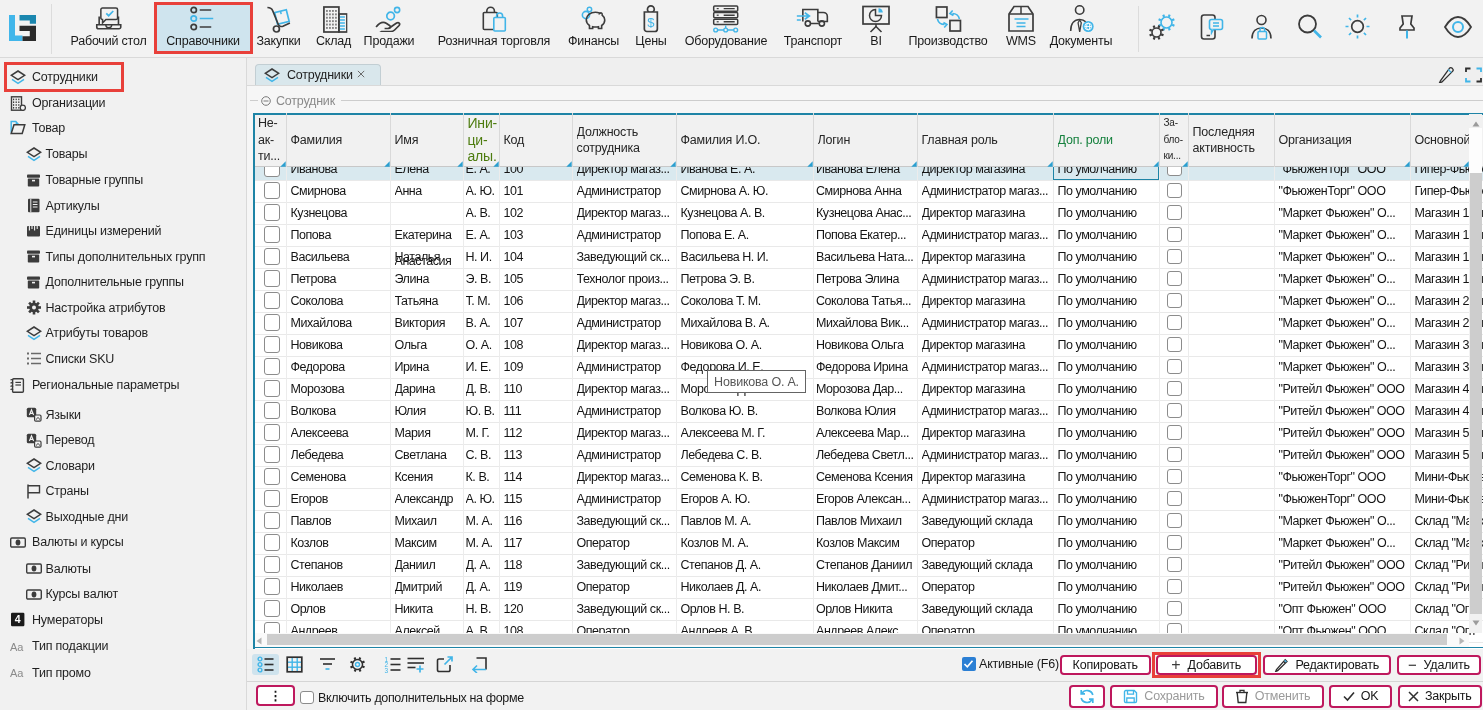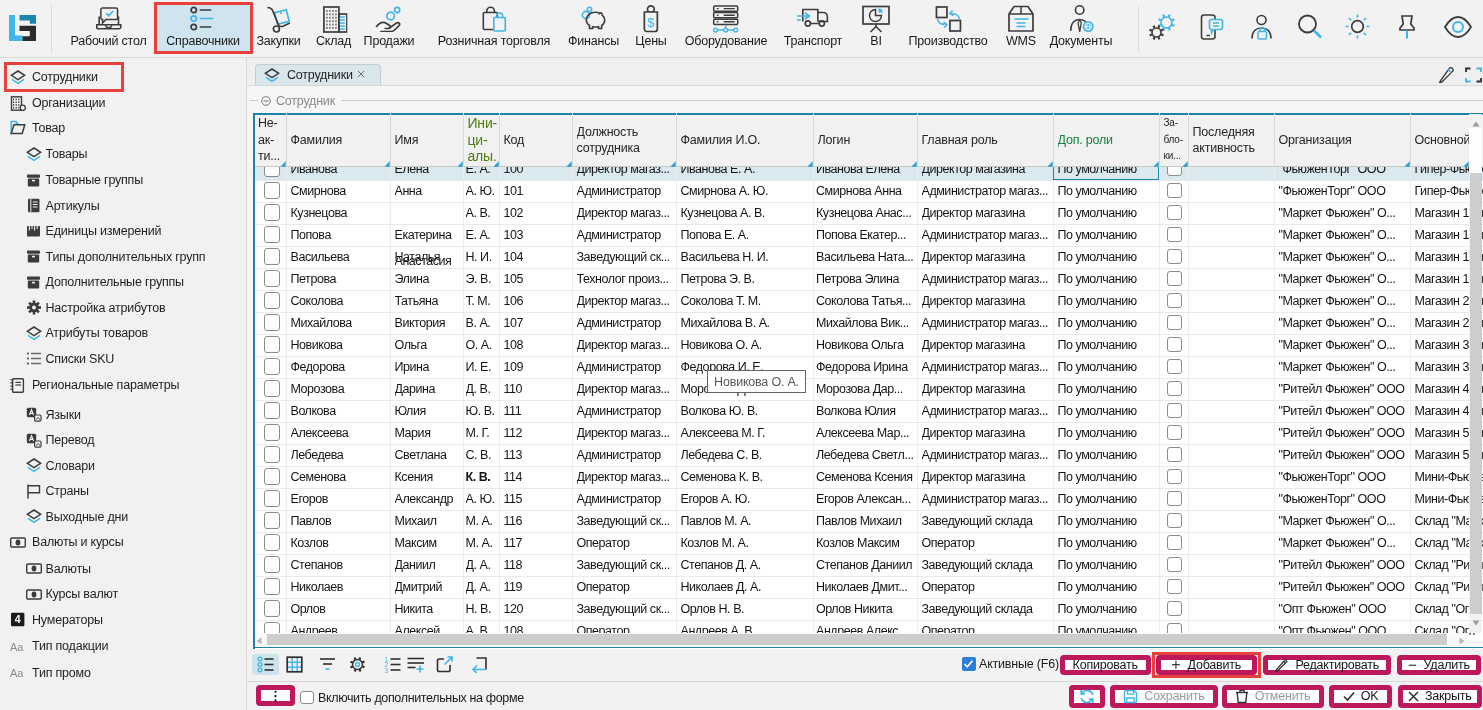--- a/index.html
+++ b/index.html
@@ -1,21 +1,21 @@
 <!DOCTYPE html>
 <html><head><meta charset="utf-8"><title>app</title>
 <style>
 * { margin:0; padding:0; box-sizing:border-box; }
 body { width:1483px; height:710px; overflow:hidden; font-family:"Liberation Sans", sans-serif; background:#fff; position:relative; }
 .abs { position:absolute; }
 .lbl { font-size:12.5px; letter-spacing:-0.2px; color:#1a1a1a; white-space:nowrap; }
 .vline { position:absolute; width:1px; }
 .hline { position:absolute; height:1px; }
 .cell { position:absolute; overflow:hidden; white-space:nowrap; text-overflow:ellipsis; font-size:12.5px; color:#141414; letter-spacing:-0.45px; }
-.btn { position:absolute; background:#fff; border:5px solid #be185d; border-radius:4px; font-size:12.5px; letter-spacing:-0.2px; color:#151515; display:flex; align-items:center; justify-content:center; white-space:nowrap; }
+.btn { position:absolute; background:#fff; border:2px solid #be185d; border-radius:4px; font-size:12.5px; letter-spacing:-0.2px; color:#151515; display:flex; align-items:center; justify-content:center; white-space:nowrap; }
 .cb { position:absolute; background:#fff; border:1px solid #8c8c8c; border-radius:3px; }
 </style></head><body>
 
 <div class="abs" style="left:0;top:0;width:1483px;height:58px;background:#f2f2f2;border-bottom:1px solid #d9d9d9;"></div>
 <svg class="abs" style="left:9px;top:13px;" width="28" height="30" viewBox="0 0 28 30">
 <path d="M0,2 h6 V22.5 h7.5 V28 H0 z" fill="#41b6ea"></path>
 <path d="M10.5,2 H27 v8.8 h-6.2 V7.4 H10.5 z" fill="#1b87af"></path>
 <path d="M10.5,12.8 H27 V28 H13.5 v-4.7 h7.3 v-5.2 H10.5 z" fill="#2b2b2b"></path>
 </svg>
 <div class="abs" style="left:51px;top:4px;width:1px;height:50px;background:#dcdcdc;"></div>
@@ -648,21 +648,21 @@
 <div class="cell" style="left:427.5px;top:330.50px;width:128.0px;height:22.0px;line-height:22.0px;">Лебедева С. В.</div>
 <div class="cell" style="left:563.0px;top:330.50px;width:98.0px;height:22.0px;line-height:22.0px;">Лебедева Светл...</div>
 <div class="cell" style="left:668.5px;top:330.50px;width:127.0px;height:22.0px;line-height:22.0px;">Администратор магаз...</div>
 <div class="cell" style="left:804.5px;top:330.50px;width:97.0px;height:22.0px;line-height:22.0px;">По умолчанию</div>
 <div class="cell" style="left:1025.5px;top:330.50px;width:127.0px;height:22.0px;line-height:22.0px;">"Ритейл Фьюжен" ООО</div>
 <div class="cell" style="left:1161.5px;top:330.50px;width:113.0px;height:22.0px;line-height:22.0px;">Магазин 5 Фьюжен</div>
 <div class="abs" style="left:913.5px;top:334.10px;width:15px;height:15px;border:1px solid #8c8c8c;border-radius:3px;background:#fff;"></div>
 <div class="abs" style="left:10.5px;top:355.40px;width:16.5px;height:16.5px;border:1px solid #8c8c8c;border-radius:3px;background:#fff;"></div>
 <div class="cell" style="left:37.5px;top:352.50px;width:95.0px;height:22.0px;line-height:22.0px;">Семенова</div>
 <div class="cell" style="left:141.5px;top:352.50px;width:64.0px;height:22.0px;line-height:22.0px;">Ксения</div>
-<div class="cell" style="left:212.5px;top:352.50px;width:31.0px;height:22.0px;line-height:22.0px;font-weight:bold;">К. В.</div>
+<div class="cell" style="left:212.5px;top:352.50px;width:31.0px;height:22.0px;line-height:22.0px;">К. В.</div>
 <div class="cell" style="left:250.5px;top:352.50px;width:64.0px;height:22.0px;line-height:22.0px;">114</div>
 <div class="cell" style="left:323.5px;top:352.50px;width:95.0px;height:22.0px;line-height:22.0px;">Директор магаз...</div>
 <div class="cell" style="left:427.5px;top:352.50px;width:128.0px;height:22.0px;line-height:22.0px;">Семенова К. В.</div>
 <div class="cell" style="left:563.0px;top:352.50px;width:98.0px;height:22.0px;line-height:22.0px;">Семенова Ксения</div>
 <div class="cell" style="left:668.5px;top:352.50px;width:127.0px;height:22.0px;line-height:22.0px;">Директор магазина</div>
 <div class="cell" style="left:804.5px;top:352.50px;width:97.0px;height:22.0px;line-height:22.0px;">По умолчанию</div>
 <div class="cell" style="left:1025.5px;top:352.50px;width:127.0px;height:22.0px;line-height:22.0px;">"ФьюженТорг" ООО</div>
 <div class="cell" style="left:1161.5px;top:352.50px;width:113.0px;height:22.0px;line-height:22.0px;">Мини-Фьюжен</div>
 <div class="abs" style="left:913.5px;top:356.10px;width:15px;height:15px;border:1px solid #8c8c8c;border-radius:3px;background:#fff;"></div>
 <div class="abs" style="left:10.5px;top:377.40px;width:16.5px;height:16.5px;border:1px solid #8c8c8c;border-radius:3px;background:#fff;"></div>

